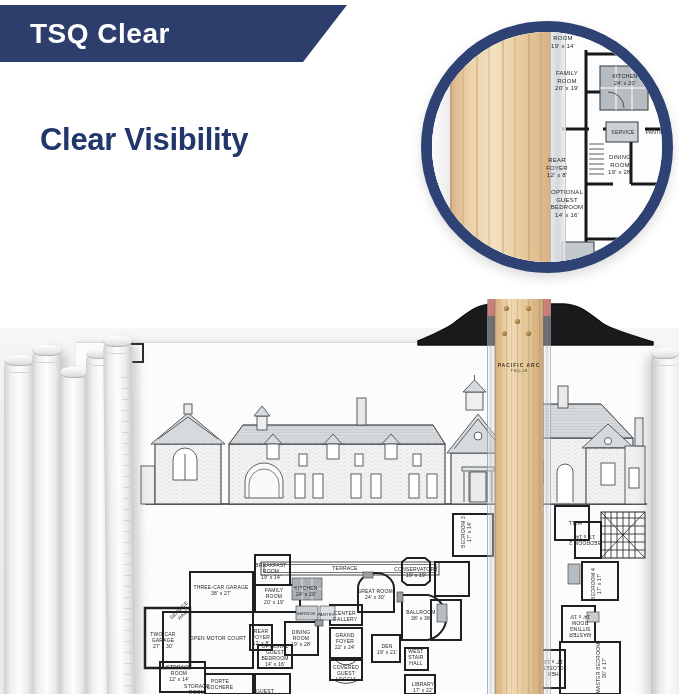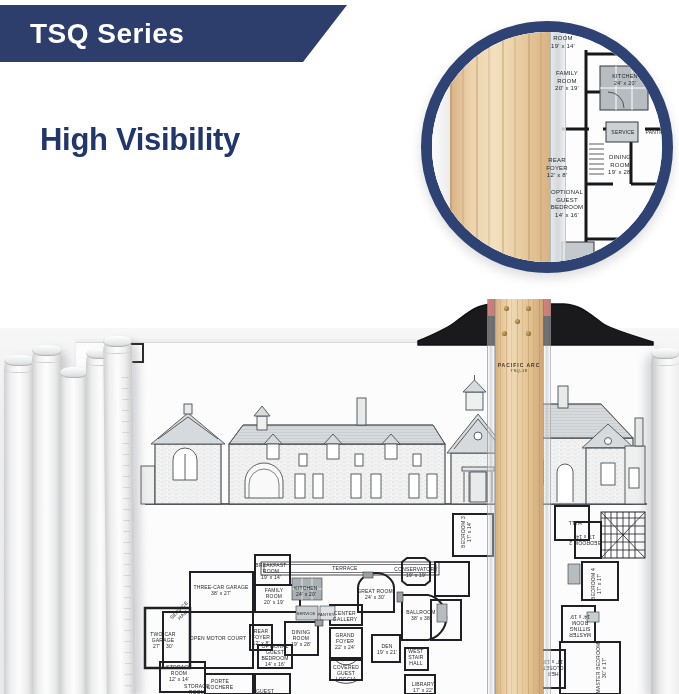--- a/index.html
+++ b/index.html
@@ -83,24 +83,24 @@
         border-left:1px solid #b4b9bd;border-right:1px solid #c4c8cb;box-sizing:border-box;}
   .ins-label{position:absolute;z-index:5;transform:translate(-50%,-50%);font-size:6px;line-height:1.25;
         color:#26282b;text-align:center;white-space:pre-line;letter-spacing:.2px;}
 </style>
 </head>
 <body>
 
 <div class="canvas">
 
   <div class="banner">
-    <span>TSQ Series</span>
+    <span>TSQ Clear</span>
   </div>
 
-  <div class="feature-title">High Visibility</div>
+  <div class="feature-title">Clear Visibility</div>
 
   <div class="photo-bg"></div>
   <div class="sheet"></div>
   <div class="corner-box"></div>
 
   <svg class="elev" width="522" height="140" viewBox="0 0 522 140">
     <defs>
       <pattern id="stone" width="7" height="4" patternUnits="userSpaceOnUse">
         <rect x="0" y="1.6" width="2.6" height="0.9" fill="#cfd3d3"></rect>
         <rect x="3.6" y="0.2" width="2.2" height="0.9" fill="#d8dbdb"></rect>

